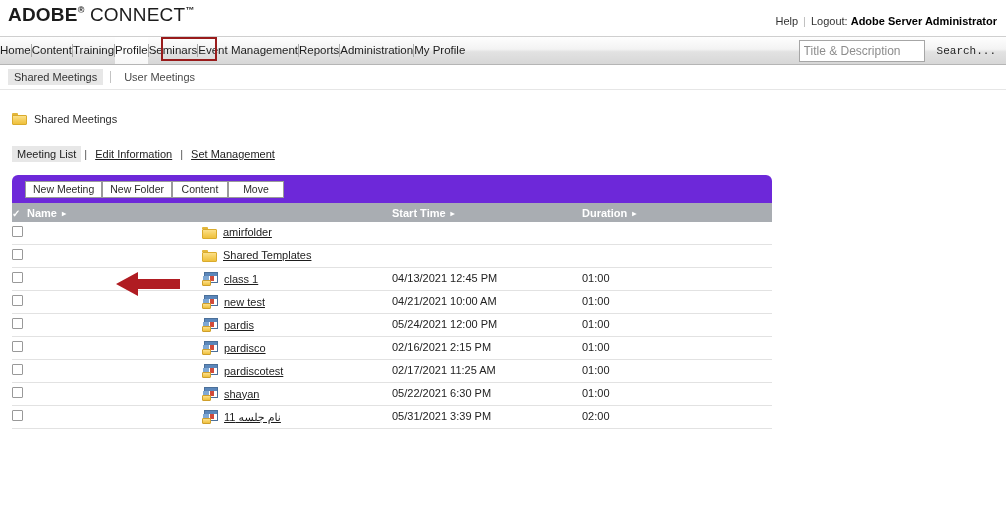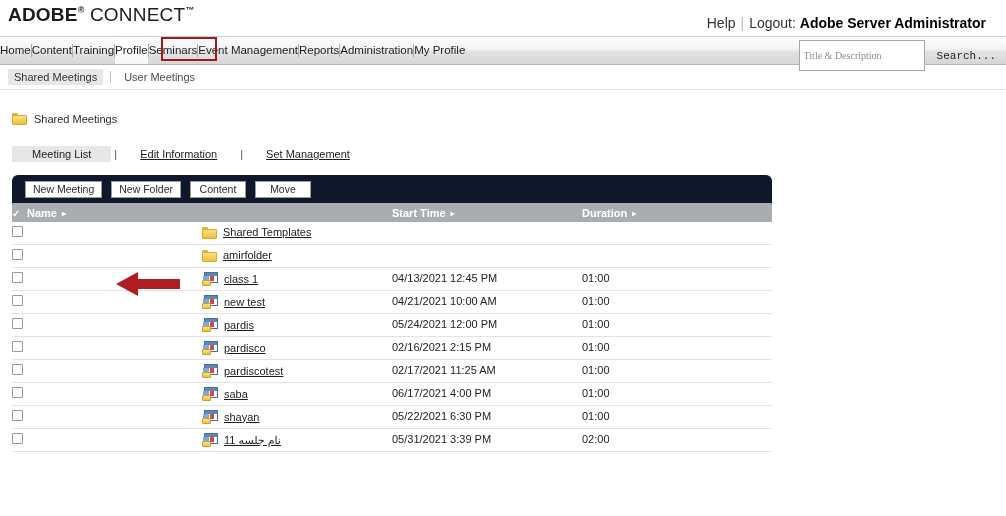--- a/index.html
+++ b/index.html
@@ -30,22 +30,22 @@
     color: #1c1c1c;
     font-weight: bold;
     white-space: nowrap;
   }
   .logo .reg { font-size: 9px; vertical-align: top; position: relative; top: 1px;}
   .logo .tm  { font-size: 9px; vertical-align: top; position: relative; top: 1px;}
   .logo .light { font-weight: normal; }
 
   .topright {
     position: absolute;
-    right: 20px; top: 15px;
-    font-size: 14px;
+    right: 9px; top: 15px;
+    font-size: 11px;
     color: #333;
     white-space: nowrap;
   }
   .topright a { color: #333; text-decoration: none; }
   .topright .sep { color: #b9b9b9; margin: 0 5px; }
   .topright .user { font-weight: bold; color: #000; }
 
   
   .navbar {
     position: relative;
@@ -87,25 +87,25 @@
   }
 
   .searchwrap {
     position: absolute;
     right: 6px; top: 3px;
     display: flex;
     align-items: center;
   }
   .searchinput {
     width: 126px;
-    height: 31px;
+    height: 22px;
     border: 1px solid #a6a6a6;
     background: #fff;
-    font-family: Liberation Serif, serif;
-    font-size: 10px;
+    font-family: Liberation Sans, sans-serif;
+    font-size: 12px;
     color: #444;
     padding: 0 4px;
     box-sizing: border-box;
   }
   .searchinput::placeholder { color: #8d8d8d; }
   .searchbtn {
     margin-left: 8px;
     font-size: 11px;
     color: #1d1d1d;
     background: transparent;
@@ -221,40 +221,39 @@
 
   .tabrow {
     display: flex;
     align-items: center;
     margin-top: 19px;
     height: 16px;
   }
   .tabitem {
     font-size: 11px;
     color: #1d1d1d;
-    padding: 2px 20px;
+    padding: 2px 5px;
     white-space: nowrap;
   }
   .tabitem.active { background: #e7e7e7; }
   .tabitem.link { text-decoration: underline; color: #1d1d1d; }
   .tabsep { color: #555; margin: 0 3px; font-size: 11px; }
 
   
   .panel {
     width: 760px;
     margin-top: 13px;
   }
   .toolbar {
     height: 28px;
-    background: #0f172a;
+    background: #6d28d9;
     border-radius: 6px 6px 0 0;
     display: flex;
     align-items: center;
     padding-left: 13px;
-    gap: 9px;
   }
   .tbtn {
     height: 17px;
     min-width: 56px;
     background: #ffffff;
     border: 1px solid #9a9a9a;
     font-family: "Liberation Sans", sans-serif;
     font-size: 10.5px;
     color: #2b2b2b;
     padding: 0 7px;
@@ -421,32 +420,32 @@
             <span>Duration</span><span class="arrow-r">▸</span>
           </th>
         </tr>
       </thead>
       <tbody id="grid-body">
           <tr>
             <td class="c-check"><span class="cbx"></span></td>
             <td class="c-name">
               <div class="namecell">
                 <span class="folder-ico"></span>
-                <a href="#">Shared Templates</a>
+                <a href="#">amirfolder</a>
               </div>
             </td>
             <td class="c-start"></td>
             <td class="c-dur"></td>
           </tr>
           <tr>
             <td class="c-check"><span class="cbx"></span></td>
             <td class="c-name">
               <div class="namecell">
                 <span class="folder-ico"></span>
-                <a href="#">amirfolder</a>
+                <a href="#">Shared Templates</a>
               </div>
             </td>
             <td class="c-start"></td>
             <td class="c-dur"></td>
           </tr>
           <tr>
             <td class="c-check"><span class="cbx"></span></td>
             <td class="c-name">
               <div class="namecell">
                 <span class="meet-ico">
@@ -526,38 +525,20 @@
                     <span class="winbar"></span>
                   </span>
                   <span class="blk1"></span>
                   <span class="blk2"></span>
                   <span class="base"></span>
                 </span>
                 <a href="#">pardiscotest</a>
               </div>
             </td>
             <td class="c-start">02/17/2021 11:25 AM</td>
-            <td class="c-dur">01:00</td>
-          </tr>
-          <tr>
-            <td class="c-check"><span class="cbx"></span></td>
-            <td class="c-name">
-              <div class="namecell">
-                <span class="meet-ico">
-                  <span class="win">
-                    <span class="winbar"></span>
-                  </span>
-                  <span class="blk1"></span>
-                  <span class="blk2"></span>
-                  <span class="base"></span>
-                </span>
-                <a href="#">saba</a>
-              </div>
-            </td>
-            <td class="c-start">06/17/2021 4:00 PM</td>
             <td class="c-dur">01:00</td>
           </tr>
           <tr>
             <td class="c-check"><span class="cbx"></span></td>
             <td class="c-name">
               <div class="namecell">
                 <span class="meet-ico">
                   <span class="win">
                     <span class="winbar"></span>
                   </span>

